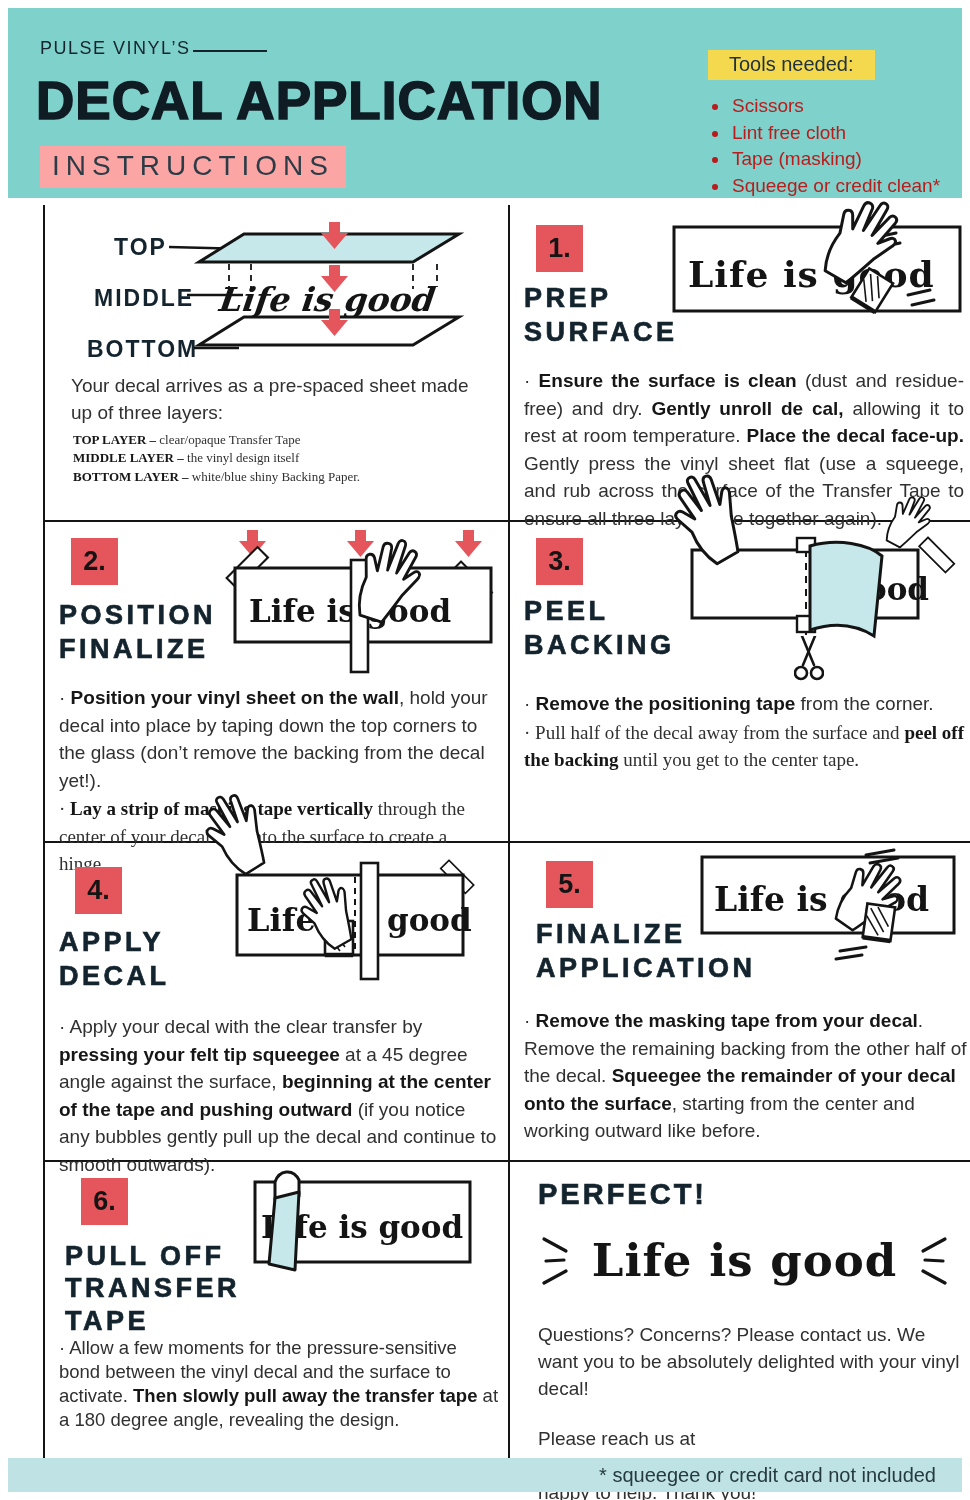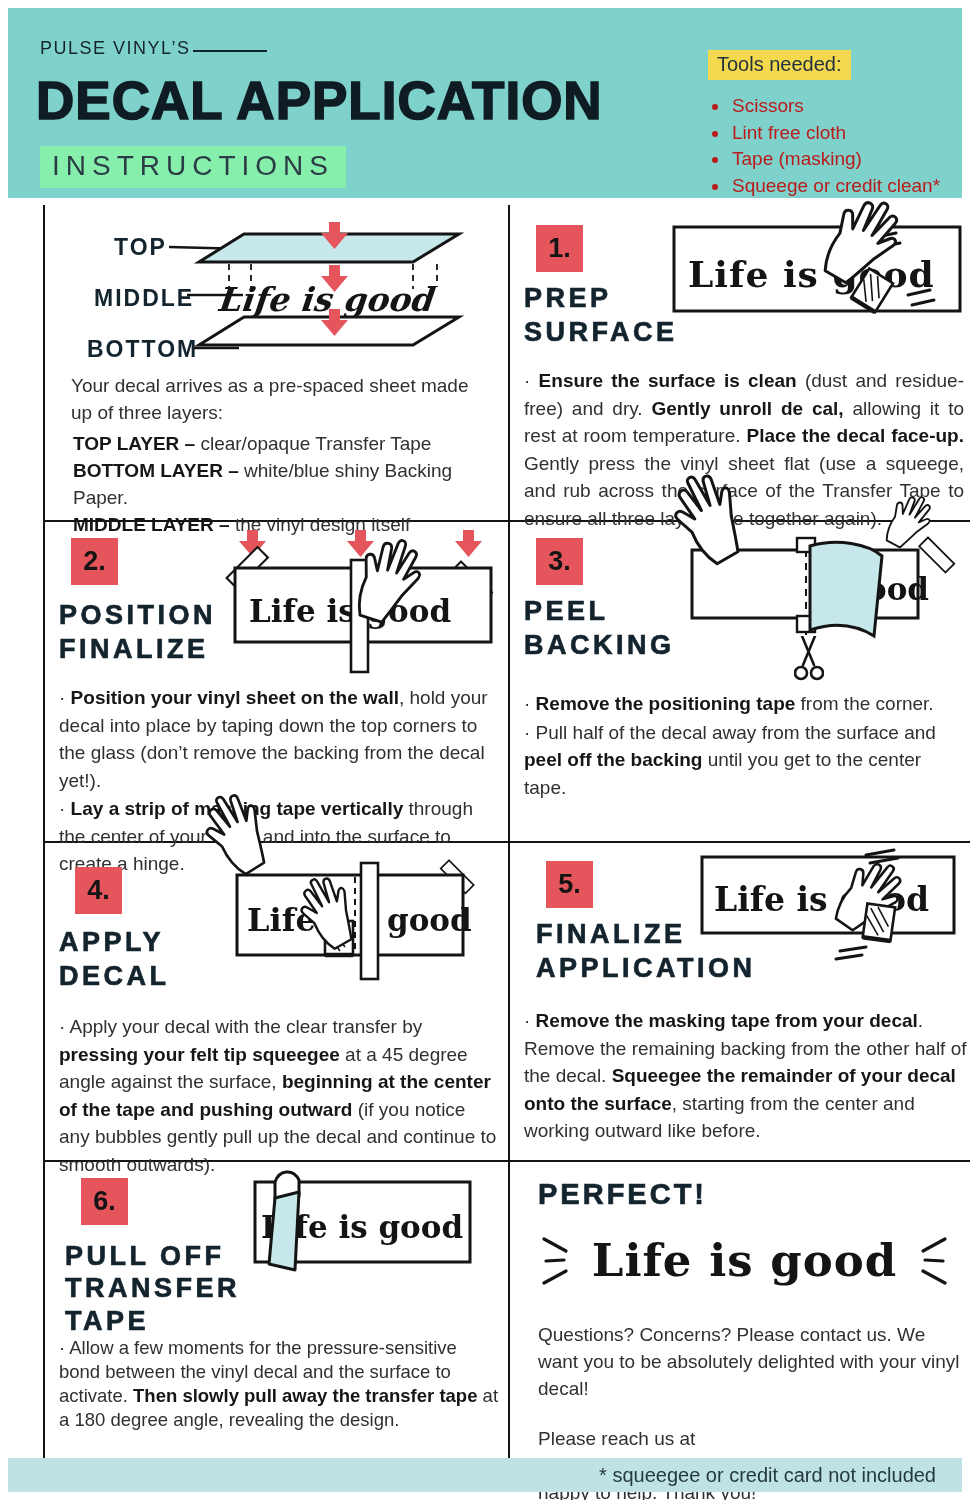--- a/index.html
+++ b/index.html
@@ -10,50 +10,50 @@
   svg{overflow:visible;}
   b{color:#161616;}
   
   .masthead{position:absolute;left:8px;top:8px;width:954px;height:190px;background:#7fd1cb;}
   .brand{position:absolute;left:32px;top:30px;font-size:18px;font-weight:normal;
          letter-spacing:1.5px;color:#15242c;}
   .brand-line{display:inline-block;width:74px;height:2px;background:#15242c;
               vertical-align:2px;margin-left:2px;}
   .page-title{position:absolute;left:28px;top:62px;margin:0;font-size:53px;font-weight:700;
               letter-spacing:1px;color:#101c24;-webkit-text-stroke:1.6px #101c24;white-space:nowrap;}
-  .subtitle-chip{position:absolute;left:32px;top:138px;background:#86efac;
+  .subtitle-chip{position:absolute;left:32px;top:138px;background:#fca5a5;
                  padding:4px 12px 6px;font-size:28px;letter-spacing:6px;color:#2c3c46;}
   .tools-panel{position:absolute;left:700px;top:42px;width:250px;}
-  .tools-label{display:inline-block;background:#f4d94f;padding:3px 9px 4px;
+  .tools-label{display:inline-block;background:#f4d94f;padding:3px 21px 4px;
                font-size:20px;color:#22323c;}
   .tools-list{margin:13px 0 0 22px;padding:0;font-size:19px;color:#b91c1c;line-height:1.4;}
   .tools-list li{padding-left:2px;}
   
   .grid{position:absolute;left:22px;top:205px;width:934px;height:1255px;
         border-left:2px solid #141414;border-right:2px solid #141414;
         display:grid;grid-template-columns:465px 469px;
         grid-template-rows:317px 321px 319px 298px;margin-left:21px;}
   .cell{position:relative;border-bottom:2px solid #141414;}
   .colL{border-right:2px solid #141414;}
   .r4{border-bottom:none;}
   
   .badge{position:absolute;width:47px;height:47px;background:#e4555c;color:#141414;
          font-size:27px;font-weight:bold;display:flex;align-items:center;justify-content:center;}
   .step-title{position:absolute;font-size:27px;font-weight:700;letter-spacing:3.5px;
               color:#14242e;line-height:1.26;-webkit-text-stroke:0.7px #14242e;}
   .body{position:absolute;font-size:19px;line-height:1.45;color:#303030;}
   .body p{margin:0;}
-  .body p + p{margin-top:1px;}
+  .body p + p{margin-top:1px;font-family:Liberation Serif, serif;}
   .justify{text-align:justify;}
   .illus{position:absolute;}
   
   .layers-intro{position:absolute;left:26px;top:168px;width:414px;font-size:19px;
                 line-height:1.42;color:#303030;}
-  .layers-lines{position:absolute;left:28px;top:226px;width:424px;font-size:19px;
-                line-height:1.42;color:#303030;}
+  .layers-lines{position:absolute;left:28px;top:226px;width:424px;font-size:13px;
+                line-height:1.42;color:#303030;font-family:Liberation Serif, serif;}
   .layers-lines p{margin:0;}
   
   .s1 .badge{left:26px;top:20px;}  .s1 .step-title{left:14px;top:76px;}
   .s1 .illus{left:162px;top:20px;} .s1 .body{left:14px;top:162px;width:440px;}
   .s2 .badge{left:26px;top:16px;}  .s2 .step-title{left:14px;top:76px;}
   .s2 .illus{left:178px;top:8px;}  .s2 .body{left:14px;top:162px;width:438px;}
   .s3 .badge{left:26px;top:16px;}  .s3 .step-title{left:14px;top:72px;}
   .s3 .illus{left:150px;top:14px;} .s3 .body{left:14px;top:168px;width:442px;}
   .s4 .badge{left:30px;top:24px;}  .s4 .step-title{left:14px;top:82px;}
   .s4 .illus{left:170px;top:12px;} .s4 .body{left:14px;top:170px;width:440px;}
@@ -149,22 +149,22 @@
       <text class="diagram-label" x="6" y="136">BOTTOM</text>
       <line x1="113" y1="127" x2="158" y2="127" stroke="#141414" stroke-width="2.4"></line>
       <polygon points="163,96 378,96 332,124 118,124" fill="#ffffff" stroke="#141414" stroke-width="3"></polygon>
       <use href="#sym-arrow" x="240" y="1"></use>
       <use href="#sym-arrow" x="240" y="44"></use>
       <use href="#sym-arrow" x="240" y="88"></use>
     </svg>
     <div class="layers-intro">Your decal arrives as a pre-spaced sheet made up of three layers:</div>
     <div class="layers-lines">
       <p><b>TOP LAYER – </b><span>clear/opaque Transfer Tape</span></p>
+      <p><b>MIDDLE LAYER – </b><span>the vinyl design itself</span></p>
       <p><b>BOTTOM LAYER – </b><span>white/blue shiny Backing Paper.</span></p>
-      <p><b>MIDDLE LAYER – </b><span>the vinyl design itself</span></p>
     </div>
   </section>
 
   <section class="cell r1 s1">
     <div class="badge">1.</div>
     <div class="step-title">
       <div>PREP</div>
       <div>SURFACE</div>
     </div>
     <svg class="illus" width="292" height="112" viewBox="0 0 292 112">

